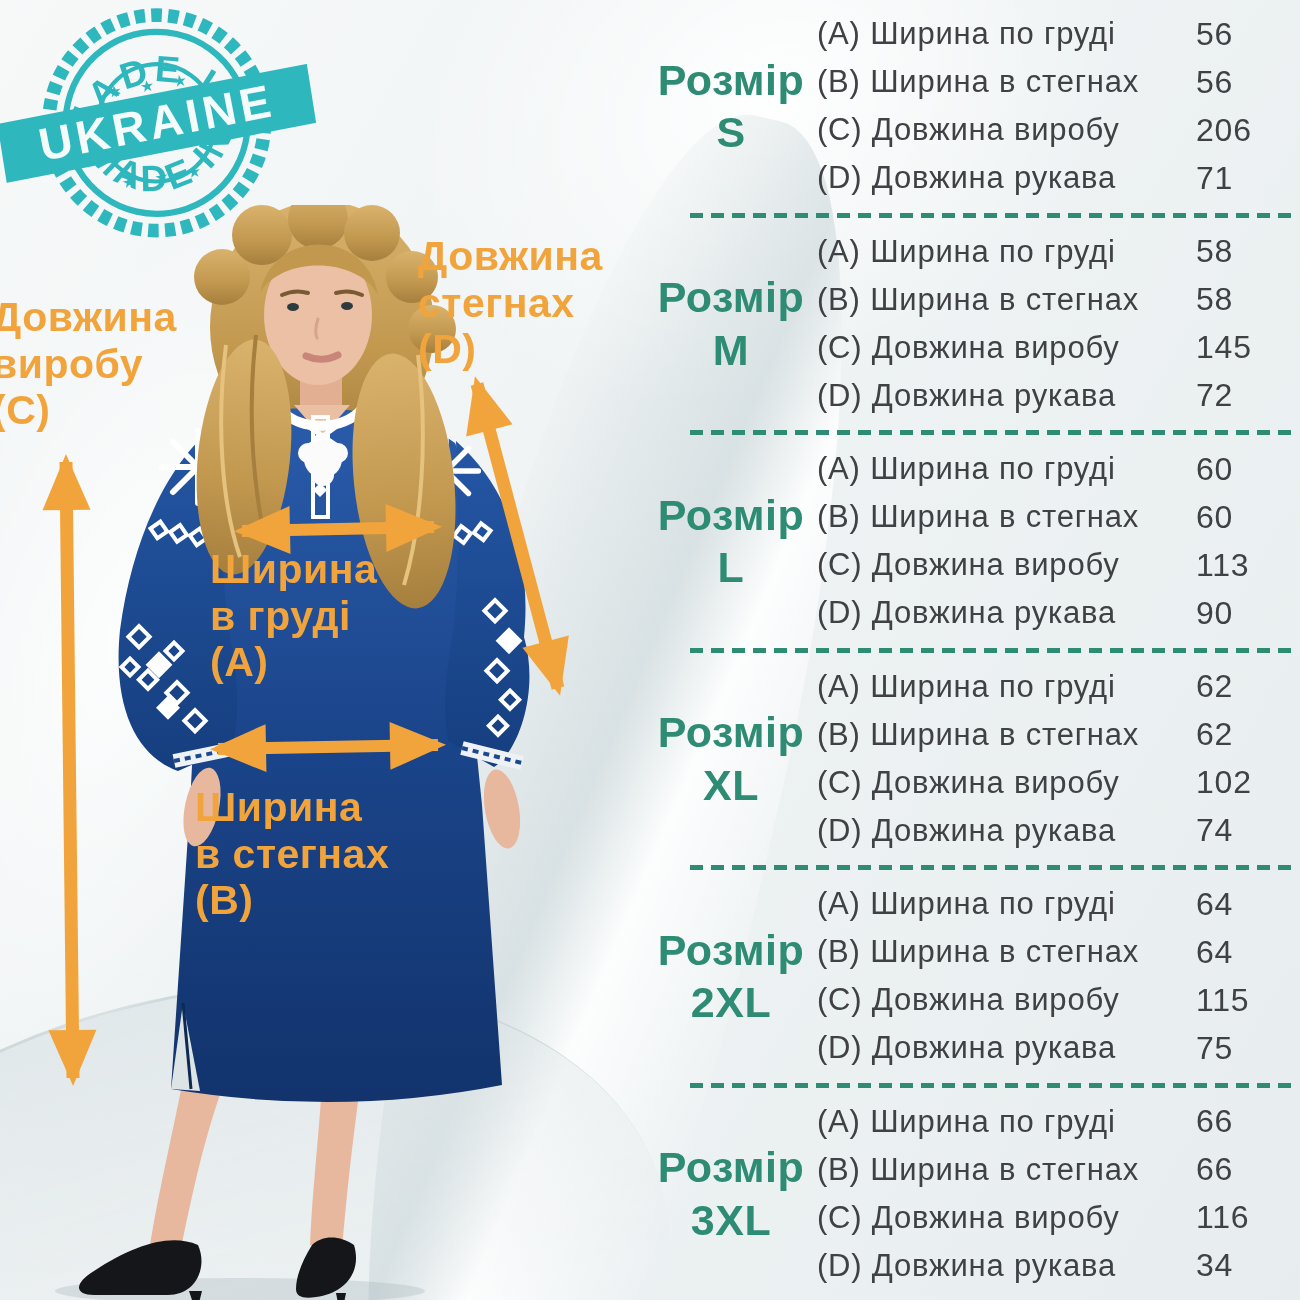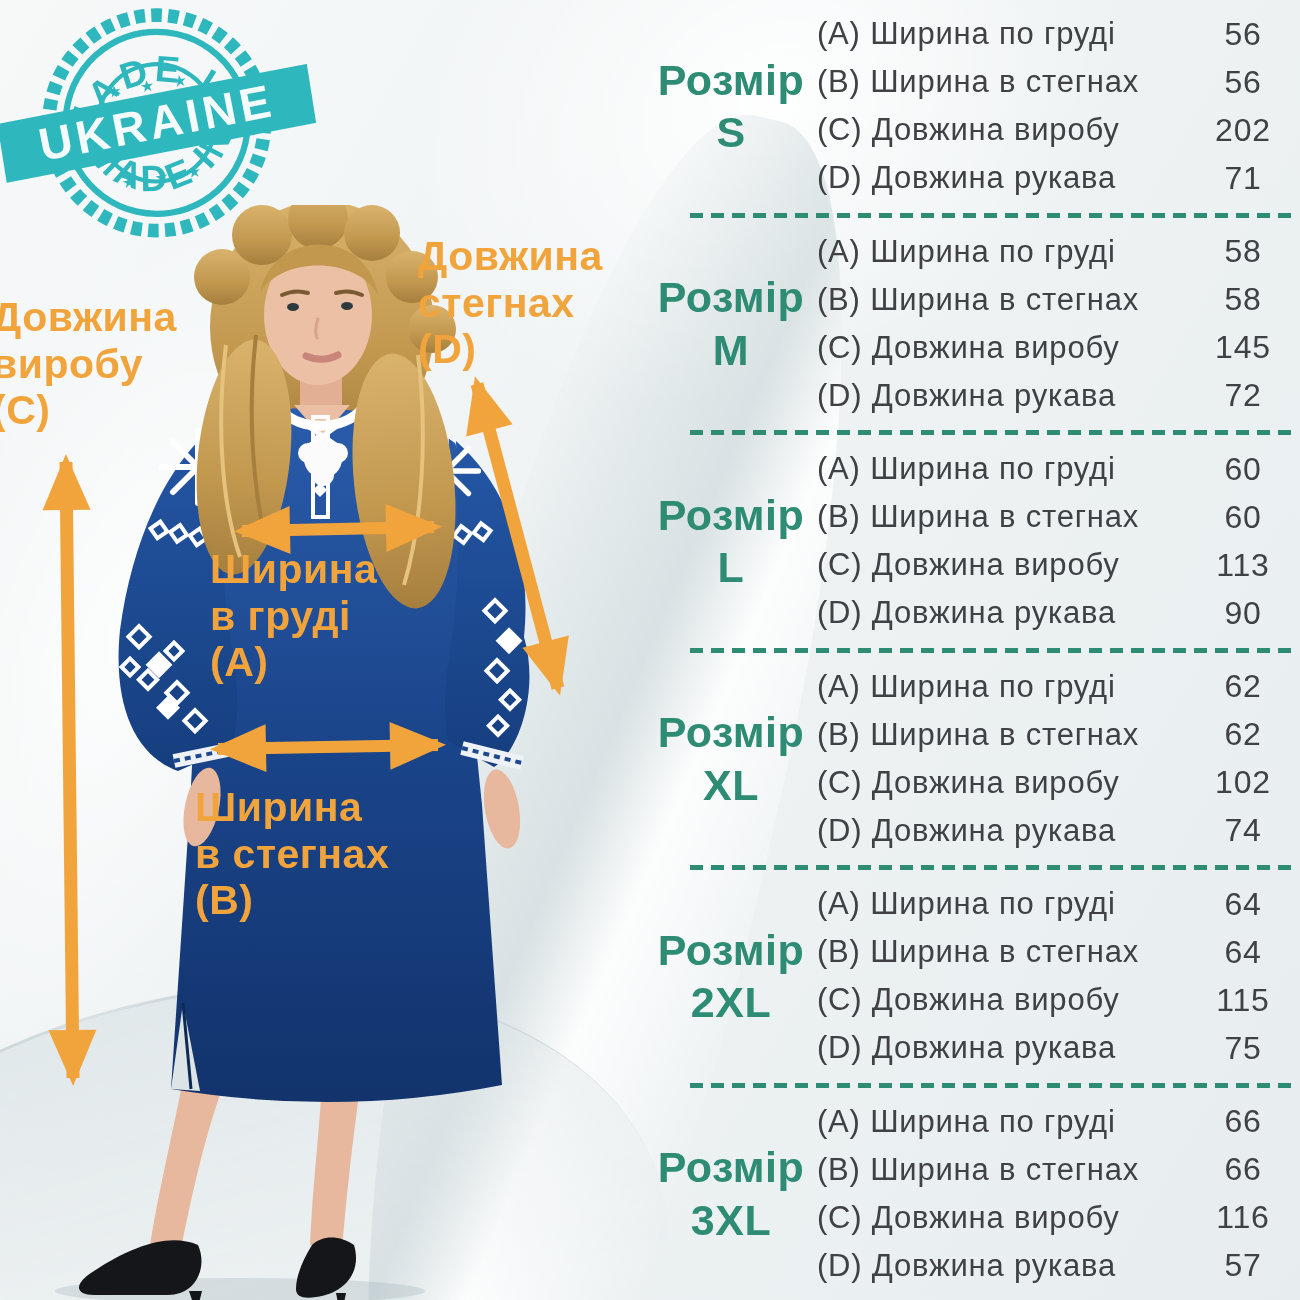--- a/index.html
+++ b/index.html
@@ -36,21 +36,21 @@
   #ann-b{left:195px;top:784px;width:270px;}
   .arrows{position:absolute;left:0;top:0;width:660px;height:1300px;z-index:4;pointer-events:none;}
 
   
   .size-table{position:absolute;left:645px;top:0;width:655px;height:1300px;display:flex;flex-direction:column;z-index:4;}
   .size-block{flex:1;display:flex;align-items:center;}
   .size-label{width:172px;text-align:center;color:#2E8B74;font-size:43px;line-height:1.22;font-weight:bold;letter-spacing:.5px;}
   .rows{flex:1;display:flex;flex-direction:column;justify-content:space-around;height:100%;padding:10px 0;}
   .mrow{display:flex;align-items:center;font-size:31px;color:#3F4145;letter-spacing:.8px;}
   .ml{flex:1;text-align:left;}
-  .mv{width:104px;text-align:center;padding-right:10px;font-size:32px;}
+  .mv{width:104px;padding-right:10px;font-size:32px;}
   .sep{height:5px;margin:0 4px 0 45px;
        background:repeating-linear-gradient(90deg,#2E8B74 0 13px,transparent 13px 21px);}
 </style>
 </head>
 <body>
 
 <div id="canvas">
 
   <div class="sw sw1"></div>
   <div class="sw sw2"></div>
@@ -260,21 +260,21 @@
         <div class="mrow">
             <span class="ml">(A) Ширина по груді</span>
             <span class="mv">56</span>
           </div>
         <div class="mrow">
             <span class="ml">(B) Ширина в стегнах</span>
             <span class="mv">56</span>
           </div>
         <div class="mrow">
             <span class="ml">(C) Довжина виробу</span>
-            <span class="mv">202</span>
+            <span class="mv">206</span>
           </div>
         <div class="mrow">
             <span class="ml">(D) Довжина рукава</span>
             <span class="mv">71</span>
           </div>
       </div>
     </section>
     <div class="sep"></div>
 
     <section class="size-block">
@@ -394,19 +394,19 @@
         <div class="mrow">
             <span class="ml">(B) Ширина в стегнах</span>
             <span class="mv">66</span>
           </div>
         <div class="mrow">
             <span class="ml">(C) Довжина виробу</span>
             <span class="mv">116</span>
           </div>
         <div class="mrow">
             <span class="ml">(D) Довжина рукава</span>
-            <span class="mv">57</span>
+            <span class="mv">34</span>
           </div>
       </div>
     </section>
 
   </div>
 </div>
 
 </body></html>

